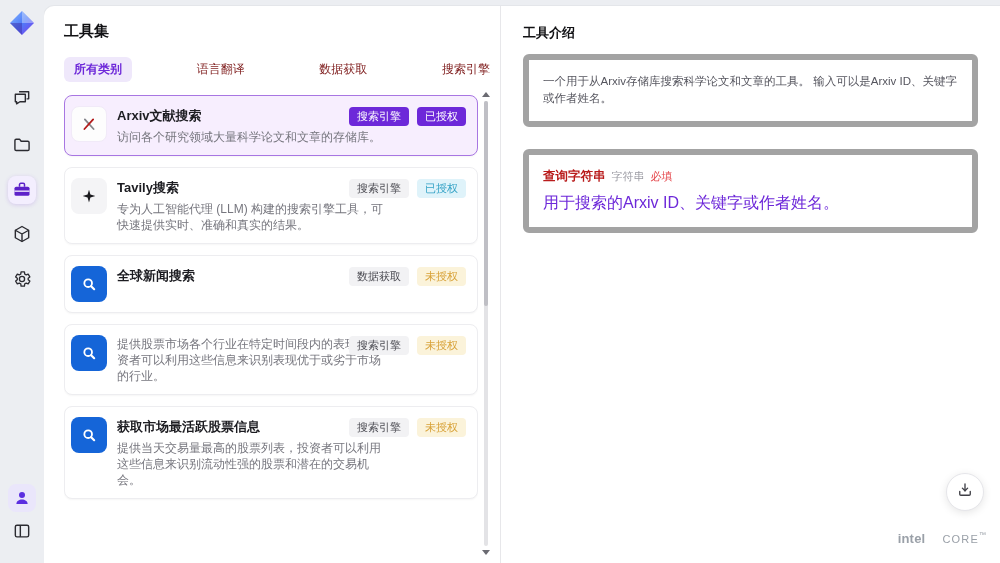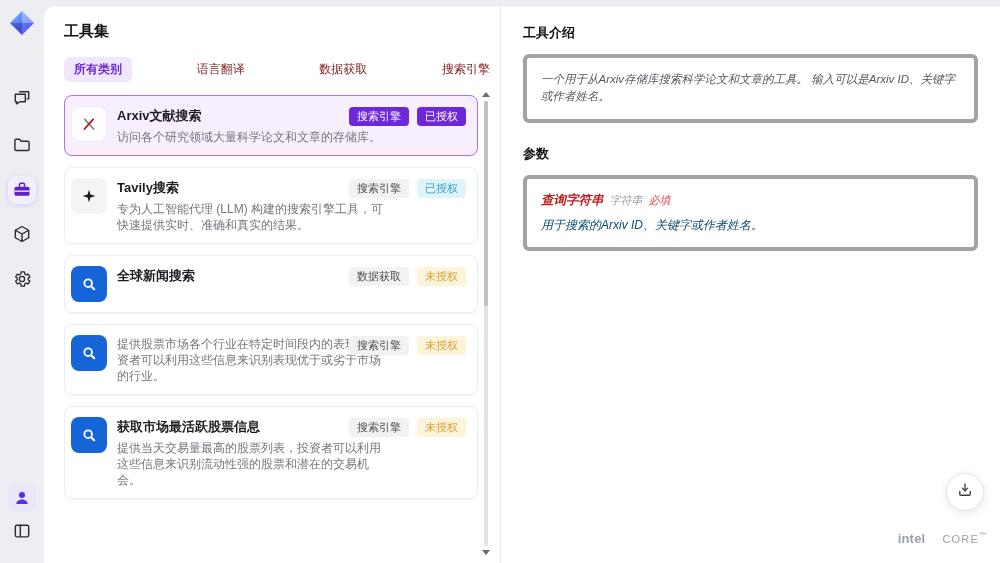--- a/index.html
+++ b/index.html
@@ -58,27 +58,27 @@
   .vs-arrow { width:0; height:0; border-left:4px solid transparent; border-right:4px solid transparent; margin:0 auto; }
   .vs-up { border-bottom:5px solid #6b6b72; }
   .vs-down { border-top:5px solid #6b6b72; position:absolute; bottom:0; left:1px; }
   .vs-track { position:absolute; top:9px; bottom:9px; left:3px; width:4px; background:#e3e3e6; border-radius:2px; }
   .vs-thumb { position:absolute; top:0; left:0; width:4px; height:46%; background:#bfbfc5; border-radius:2px; }
 
   
   .detail-col { flex:1; border-left:1px solid #e7e7ea; padding:18px 22px; position:relative; }
   .detail-title { font-size:14px; font-weight:700; color:#111114; margin-bottom:22px; }
   .section-h { font-size:13px; font-weight:700; color:#111114; margin-bottom:12px; }
-  .box { border:4px solid #a3a3a3; border-radius:6px; background:#fff; padding:13px 14px; margin-bottom:22px;font-style:italic; }
+  .box { border:6px solid #a3a3a3; border-radius:6px; background:#fff; padding:13px 14px; margin-bottom:22px; }
   .intro-text { font-size:11.5px; color:#55555e; line-height:1.5; }
   .param-line { display:flex; align-items:baseline; gap:6px; margin-bottom:8px; }
   .param-name { font-size:12.5px; font-weight:700; color:#b91c1c; }
   .param-type { font-size:11px; color:#9a9aa2; }
   .param-req  { font-size:11px; color:#e5484d; }
-  .param-desc { font-size:12px; color:#0c4a6e; }
+  .param-desc { font-size:16px; color:#6d28d9; }
 
   
   .fab { position:absolute; right:16px; bottom:52px; width:38px; height:38px; border-radius:50%;
          background:#fff; border:1px solid #e6e6ea; box-shadow:0 2px 8px rgba(0,0,0,.10);
          display:flex; align-items:center; justify-content:center; cursor:pointer; }
   .brand { position:absolute; right:14px; bottom:16px; color:#9aa0a8; white-space:nowrap; }
   .brand .b1 { font-size:13px; font-weight:700; letter-spacing:.2px; }
   .brand .b2 { font-size:11px; font-weight:500; letter-spacing:1.2px; margin-left:17px; }
   .brand .tm { font-size:7px; vertical-align:super; }
 </style>
@@ -257,21 +257,20 @@
     </div>
   </div>
 
   <div class="detail-col">
 
     <div class="section-h">工具介绍</div>
     <div class="box">
       <div class="intro-text">一个用于从Arxiv存储库搜索科学论文和文章的工具。 输入可以是Arxiv ID、关键字或作者姓名。</div>
     </div>
 
-    <div class="section-h">参数</div>
     <div class="box">
       <div class="param-line">
         <span class="param-name">查询字符串</span>
         <span class="param-type">字符串</span>
         <span class="param-req">必填</span>
       </div>
       <div class="param-desc">用于搜索的Arxiv ID、关键字或作者姓名。</div>
     </div>
 
     <div class="fab">

